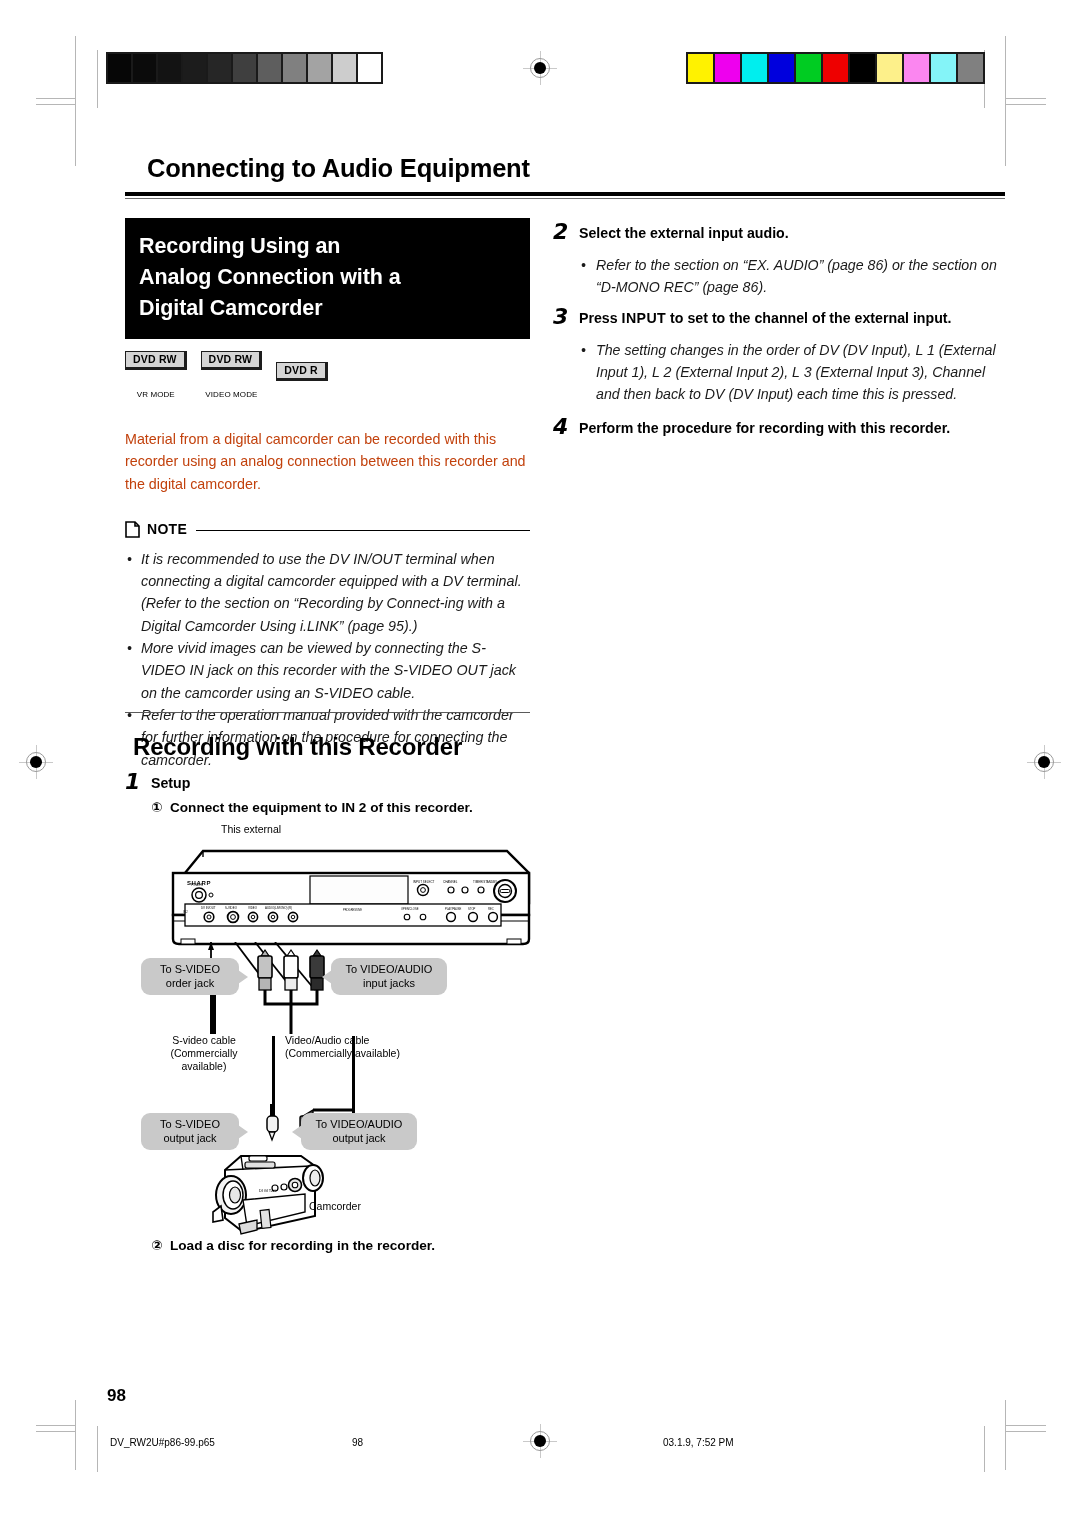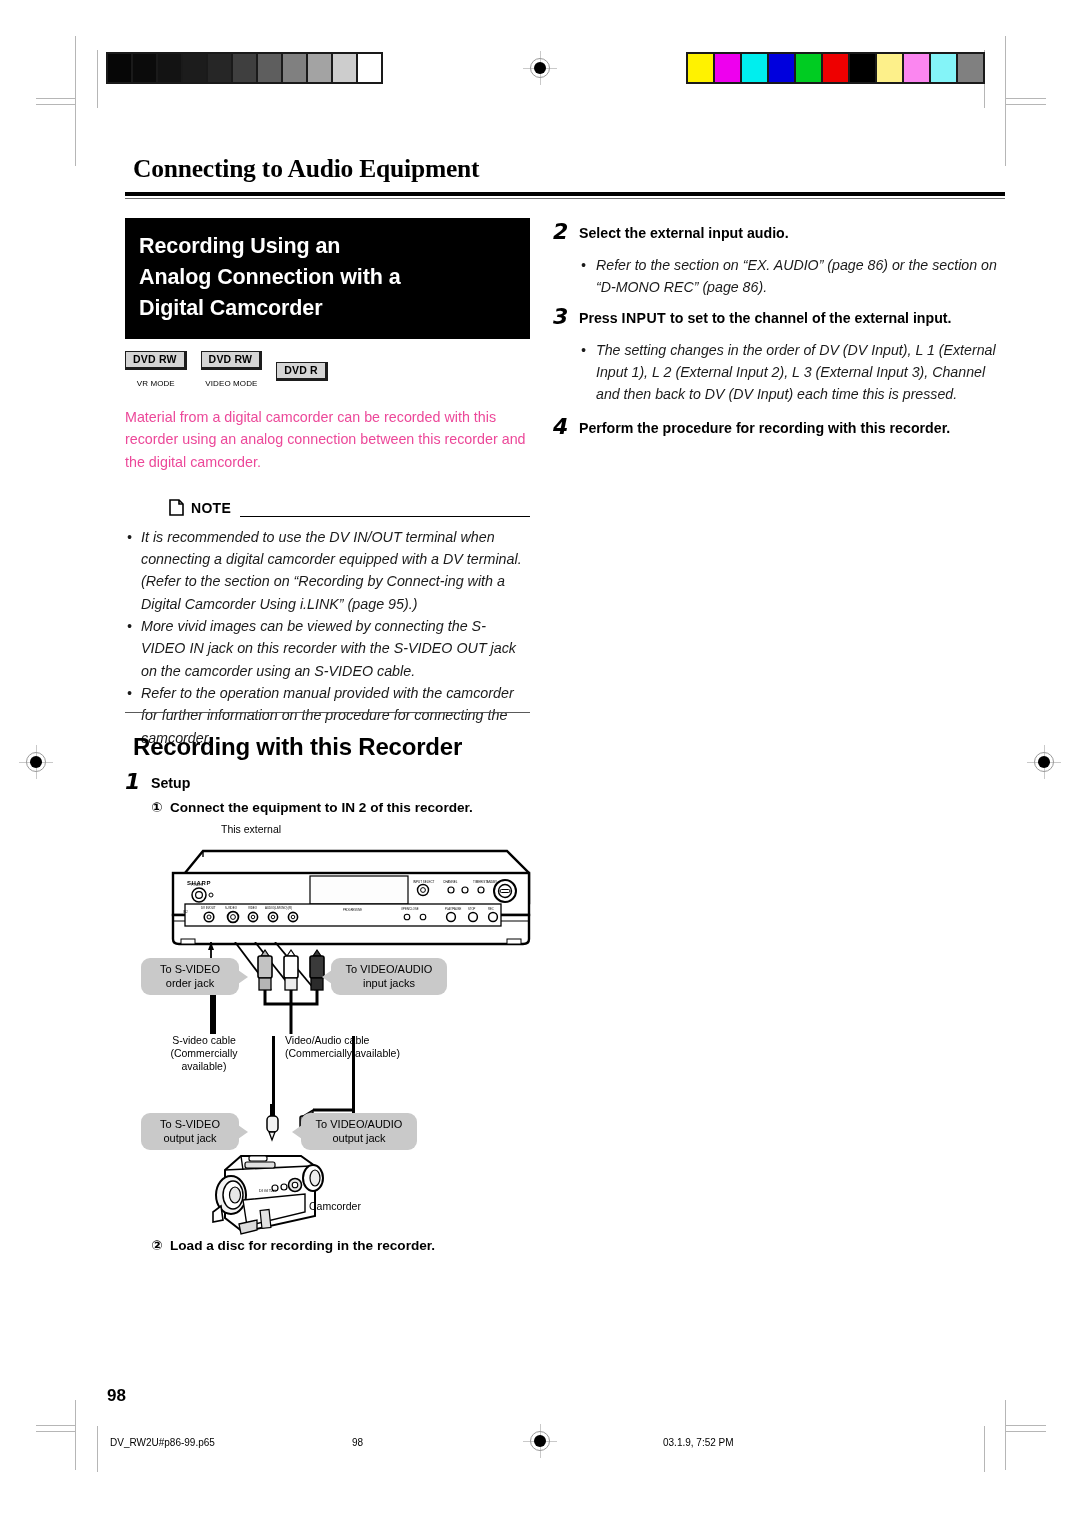--- a/index.html
+++ b/index.html
@@ -27,21 +27,21 @@
   .regmark .vline{position:absolute;left:16.5px;top:0;width:1px;height:34px;background:#c9c9c9;}
   .regmark .hline{position:absolute;top:16.5px;left:0;height:1px;width:34px;background:#c9c9c9;}
 
   .barstrip{position:absolute;display:flex;background:#1a1a1a;padding:2px;box-sizing:border-box;}
   .barstrip .sw{width:27px;height:100%;margin-right:2px;}
   .barstrip .sw:last-child{margin-right:0;}
   .barstrip.gray .sw{width:28px;}
 
   
   #page-title{
-    left:133px;top:154px;font-size:25.5px;font-weight:bold;letter-spacing:-0.2px;font-family:Liberation Serif, serif;
+    left:147px;top:154px;font-size:25.5px;font-weight:bold;letter-spacing:-0.2px;
   }
   #title-rule{left:125px;top:192px;width:880px;height:4px;background:#000;}
   #title-rule-thin{left:125px;top:198px;width:880px;height:1px;background:#6d6d6d;}
 
   
   #left-col{left:125px;top:218px;width:405px;}
   #right-col{left:553px;top:222px;width:452px;}
 
   .blackbar{
     background:#000;color:#fff;padding:13px 14px 15px 14px;
@@ -49,28 +49,28 @@
   }
 
   .badges{margin-top:10px;display:flex;align-items:flex-end;}
   .badge-wrap{margin-right:14px;text-align:center;}
   .badge{
     display:inline-block;background:#d5d5d5;border:1px solid #1d1d1d;
     border-right:3px solid #1d1d1d;border-bottom:3px solid #1d1d1d;
     font-size:10.5px;font-weight:bold;padding:2px 7px 2px 7px;line-height:11px;
     letter-spacing:0.2px;
   }
-  .badge-sub{font-size:8px;line-height:11px;margin-top:8px;letter-spacing:0.1px;}
+  .badge-sub{font-size:8px;line-height:11px;margin-top:19px;letter-spacing:0.1px;}
 
   .body-text{
-    margin-top:17px;font-size:14.3px;line-height:22.3px;color:#ec4899;
+    margin-top:28px;font-size:14.3px;line-height:22.3px;color:#c2410c;
   }
 
   .note-head{
-    margin-top:26px;display:flex;align-items:flex-end;margin-left:44px;
+    margin-top:26px;display:flex;align-items:center;
   }
   .note-icon{width:15px;height:17px;margin-right:7px;position:relative;}
   .note-label{font-size:14px;font-weight:bold;letter-spacing:0.3px;}
   .note-rule{flex:1;height:1px;background:#000;margin-left:9px;position:relative;top:1px;}
 
   ul.bullets{margin:10px 0 0 0;padding:0;list-style:none;font-style:italic;}
   ul.bullets li{
     position:relative;padding-left:16px;font-size:14.3px;line-height:22.3px;
     color:#1a1a1a;margin-bottom:0px;
   }

